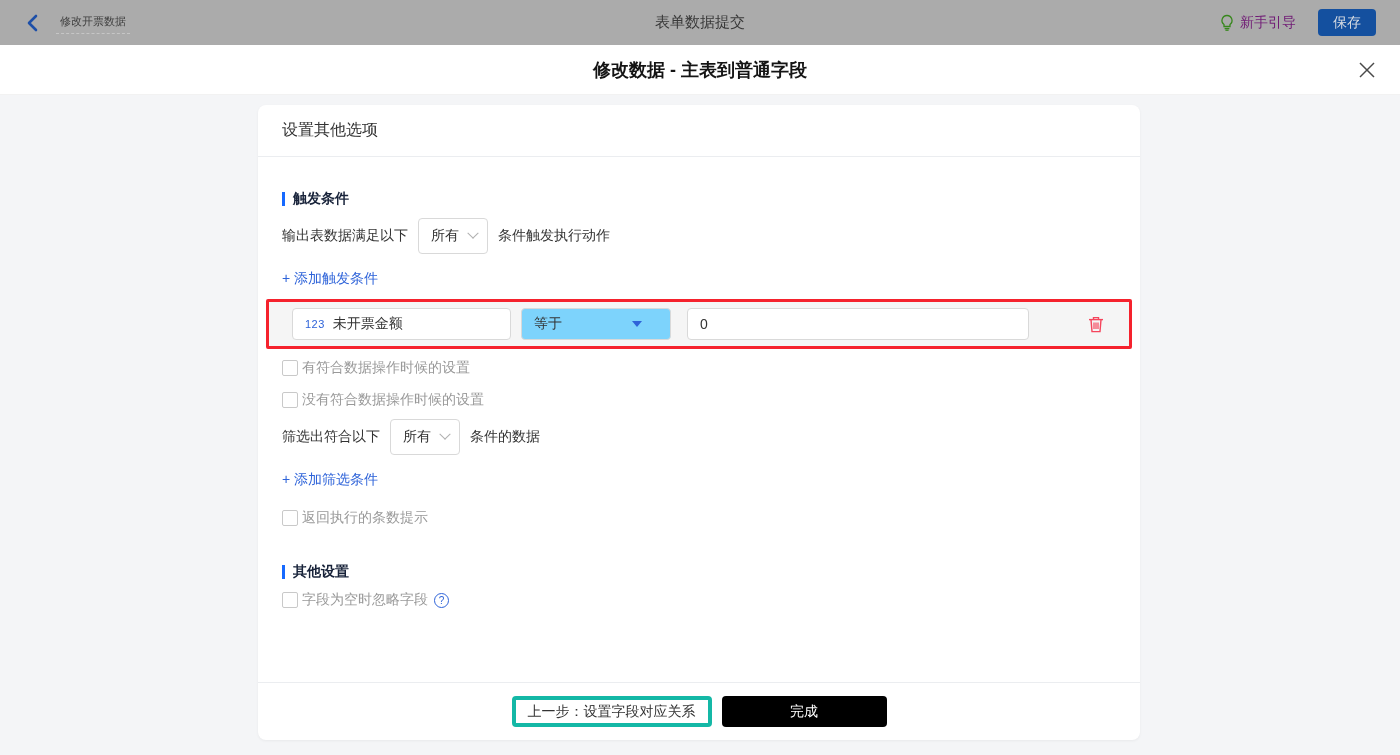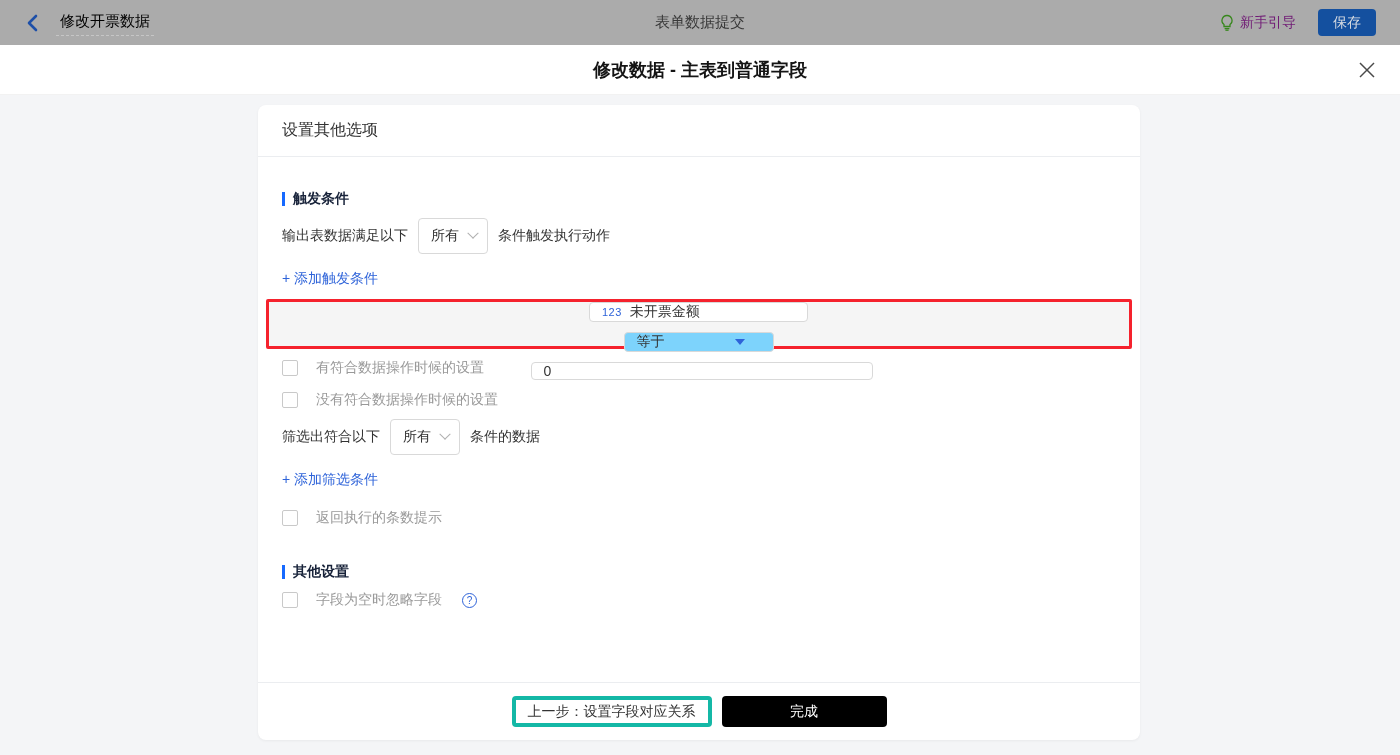--- a/index.html
+++ b/index.html
@@ -5,21 +5,21 @@
   * { margin:0; padding:0; box-sizing:border-box; }
   html,body { width:1400px; height:755px; overflow:hidden;
     font-family:"Liberation Sans","DejaVu Sans",sans-serif; font-size:14px; color:#333; }
   body { background:#f4f5f7; position:relative; }
 
   
   .topbar { position:absolute; top:0; left:0; width:1400px; height:45px;
     background:#ababab; display:flex; align-items:center; padding:0 24px; z-index:5; }
   .topbar-left { display:flex; align-items:center; gap:14px; }
   .back-btn { display:flex; align-items:center; cursor:pointer; }
-  .flow-name { color:#000000; font-size:15px; border-bottom:1px dashed #c6c6c6; padding:2px 4px 4px; }
+  .flow-name { color:#404040; font-size:11px; border-bottom:1px dashed #c6c6c6; padding:2px 4px 4px; }
   .topbar-center { position:absolute; left:50%; transform:translateX(-50%);
     color:#383838; font-size:15px; }
   .topbar-right { margin-left:auto; display:flex; align-items:center; gap:22px; }
   .guide { display:flex; align-items:center; gap:5px; color:#701a75; font-size:14px; cursor:pointer; }
   .save-btn { background:#14509f; color:#d9dde2; border:none; border-radius:4px;
     width:58px; height:27px; font-size:14px; cursor:pointer; }
 
   
   .modal-header { position:absolute; top:45px; left:0; width:1400px; height:50px;
     background:#ffffff; border-bottom:1px solid #f2f2f2; }
@@ -43,35 +43,35 @@
 
   .sentence { display:flex; align-items:center; gap:10px; margin-top:10px; }
   .mini-select { width:70px; height:36px; border:1px solid #d9d9d9; border-radius:4px;
     background:#fff; display:flex; align-items:center; justify-content:space-between;
     padding:0 10px 0 12px; cursor:pointer; }
   .chev { width:8px; height:8px; border-right:1.5px solid #b0b0b0; border-bottom:1.5px solid #b0b0b0;
     transform:rotate(45deg) translate(-2px,-2px); }
   .add-link { margin-top:16px; color:#2e63d9; cursor:pointer; width:fit-content; }
 
   .cond-row { margin:11px -16px 0 -16px; border:3px solid #f5222d; border-radius:2px;
-    background:#f5f5f5; height:50px; display:flex; align-items:center; padding:0 24px 0 23px; gap:10px;flex-direction:column; }
+    background:#f5f5f5; height:50px; display:flex; align-items:center; padding:0 24px 0 23px; gap:10px; }
   .field-box { width:219px; height:32px; background:#fff; border:1px solid #d9d9d9;
     border-radius:4px; display:flex; align-items:center; padding:0 12px; cursor:pointer; }
   .field-type { color:#2e63d9; font-size:11px; margin-right:8px; letter-spacing:0.5px; }
   .op-select { width:150px; height:32px; background:#7dd3fc; border:1px solid #d9d9d9;
     border-radius:4px; display:flex; align-items:center; justify-content:space-between;
     padding:0 28px 0 12px; cursor:pointer; }
   .caret-down { width:0; height:0; border-left:5px solid transparent; border-right:5px solid transparent;
     border-top:6px solid #2e63d9; }
   .value-input { width:342px; height:32px; background:#fff; border:1px solid #d9d9d9;
     border-radius:4px; display:flex; align-items:center; padding:0 12px; margin-left:6px; }
   .spacer { flex:1; }
   .trash { width:16px; height:17px; cursor:pointer; margin-right:1px; }
 
-  .check-row { display:flex; align-items:center; gap:18px; margin-top:14px;
+  .check-row { display:flex; align-items:center; gap:4px; margin-top:14px;
     color:#999; cursor:pointer; width:fit-content; }
   .checkbox { width:16px; height:16px; border:1px solid #c9c9c9; border-radius:2px;
     background:#fff; flex:0 0 auto; }
   .qmark { width:15px; height:15px; border:1px solid #2e63d9; border-radius:50%;
     color:#2e63d9; font-size:10px; display:inline-flex; align-items:center; justify-content:center;
     margin-left:2px; cursor:pointer; }
 
   .mt33 { margin-top:33px;align-items:center; } .mt36 { margin-top:36px; } .mt20 { margin-top:20px; } .mt10 { margin-top:10px; }
 
   .card-footer { flex:0 0 58px; border-top:1px solid #ebedf0; display:flex;

